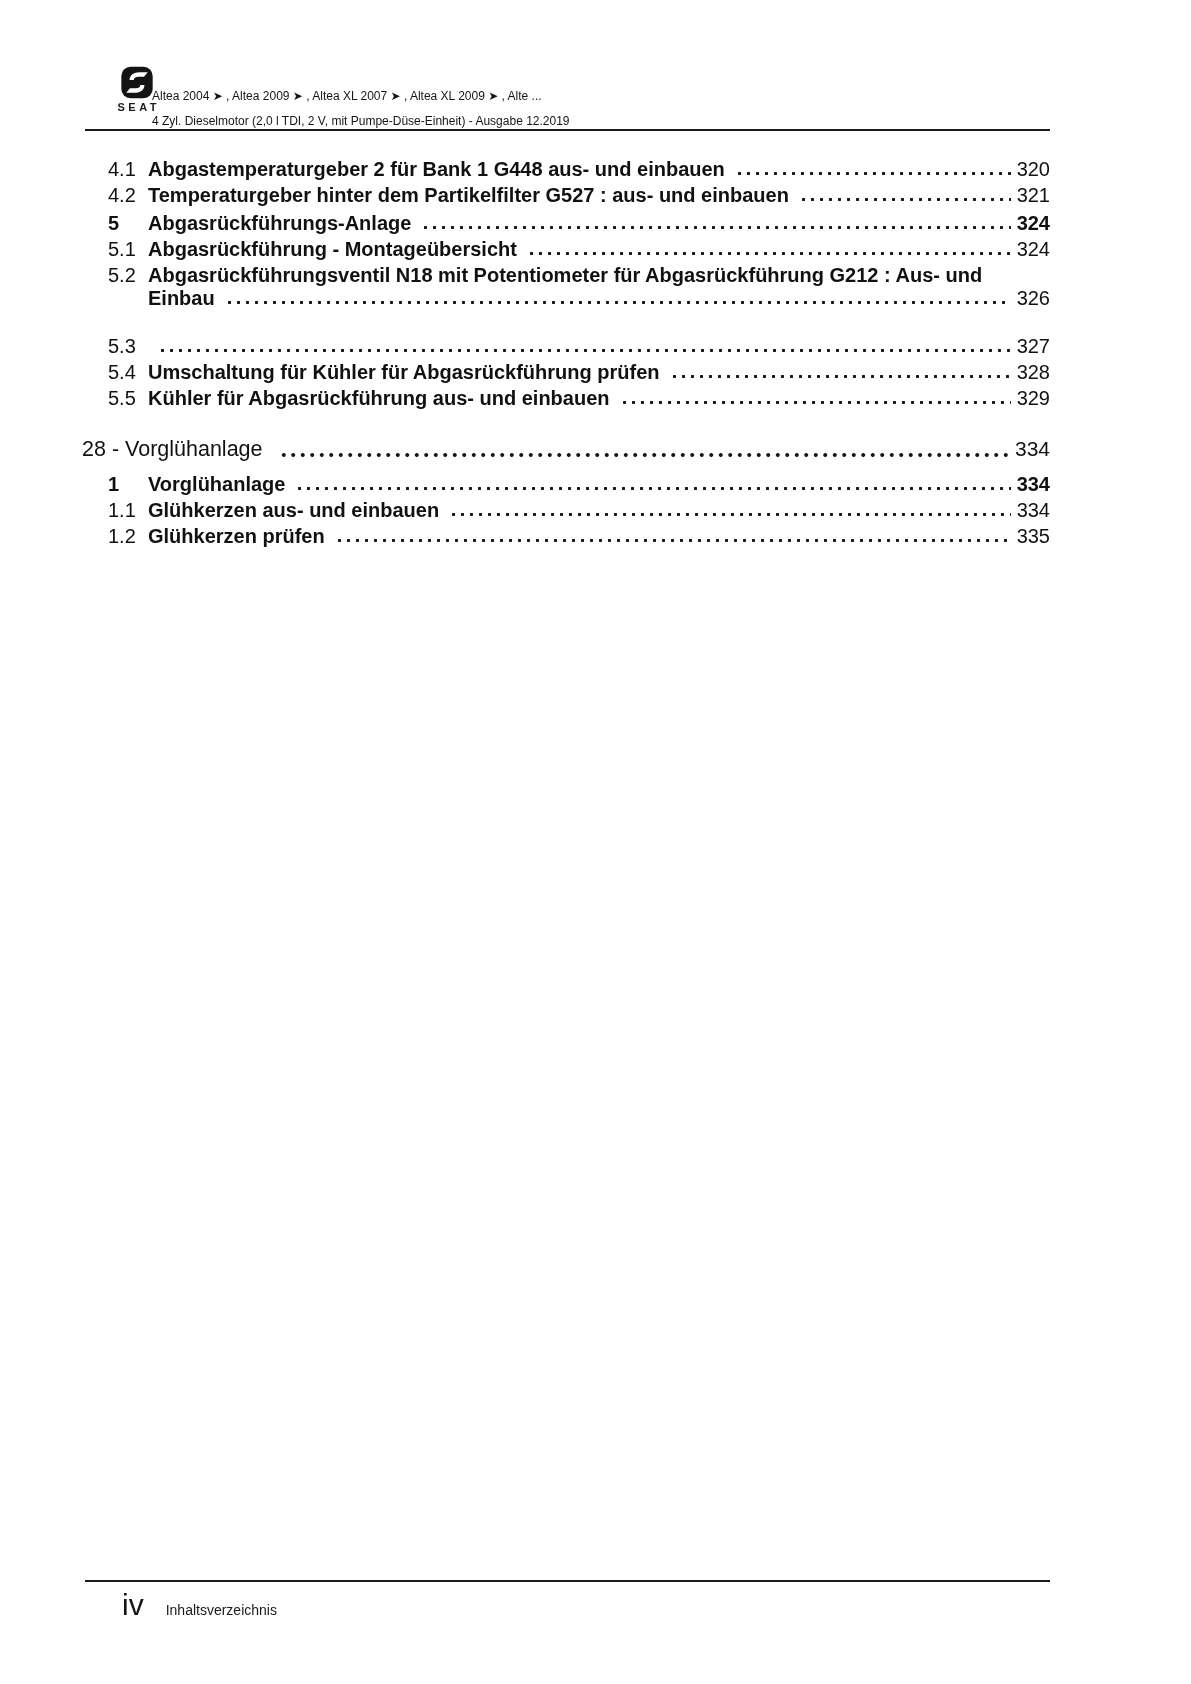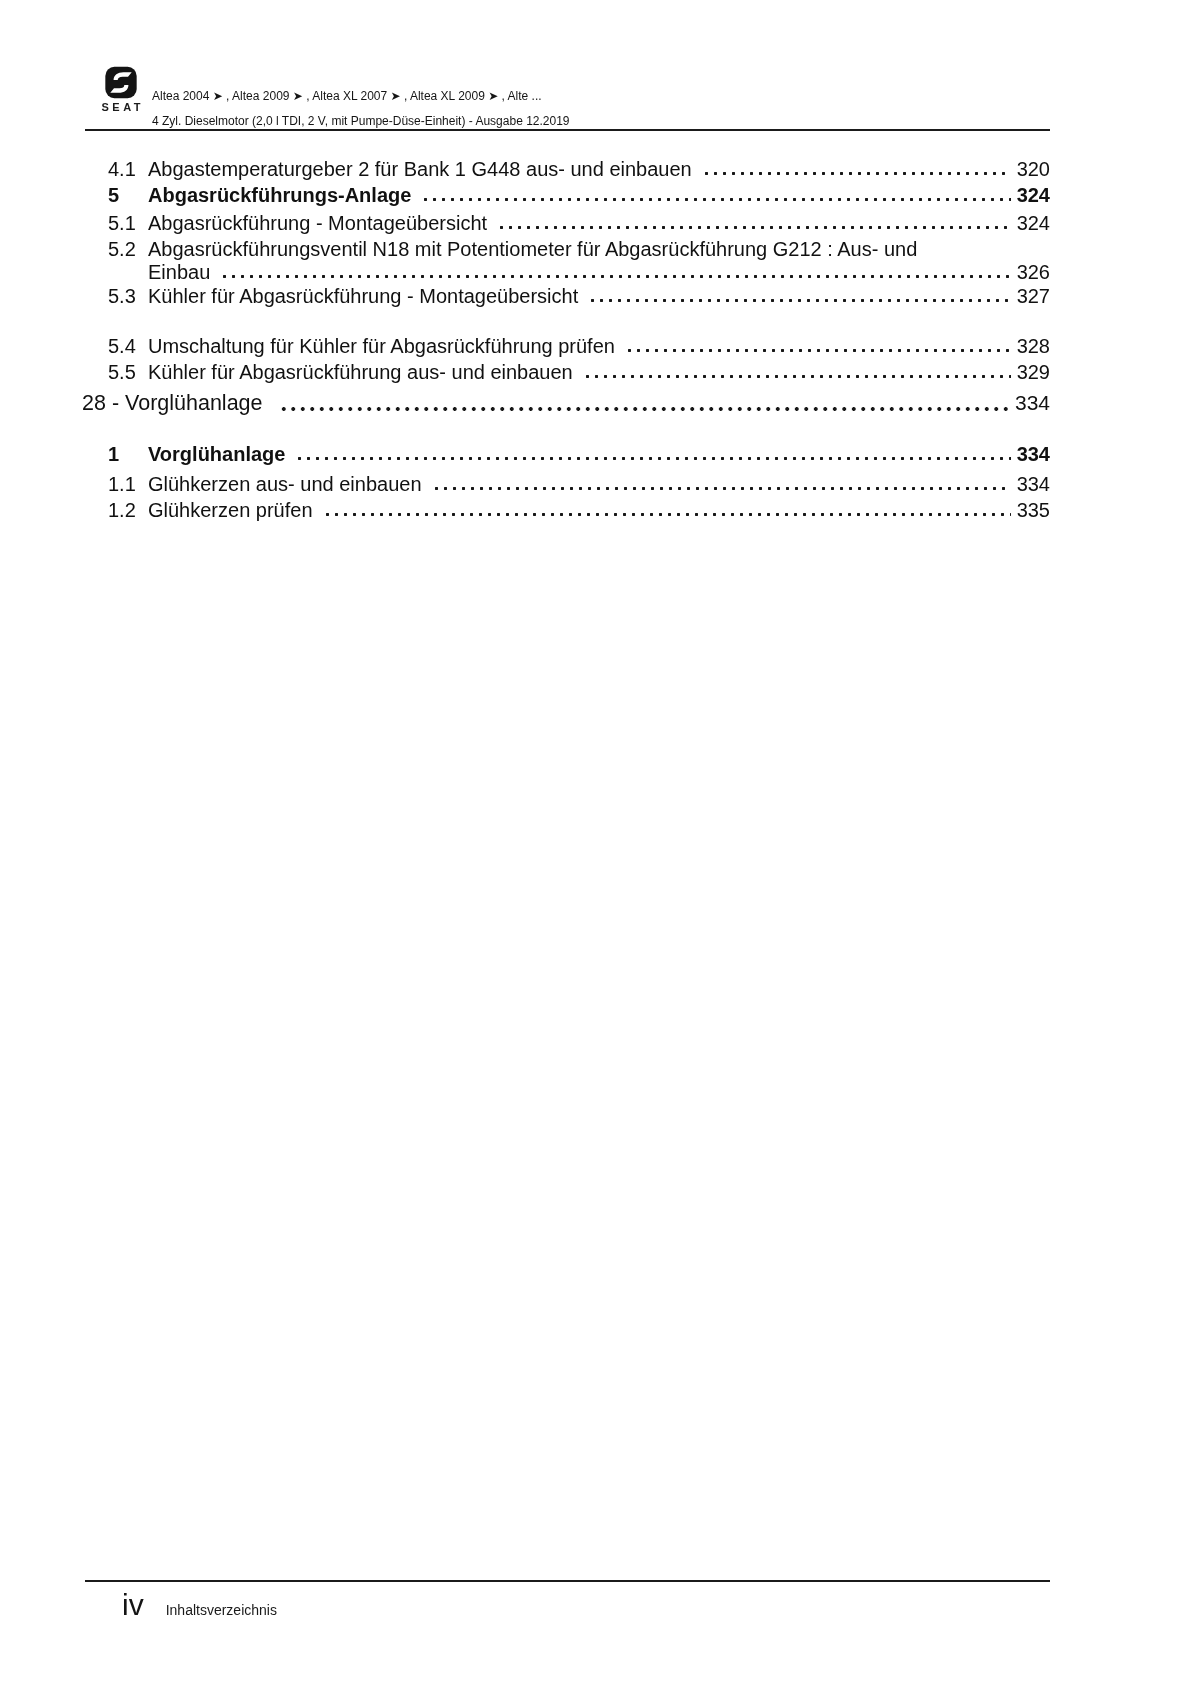--- a/index.html
+++ b/index.html
@@ -8,42 +8,42 @@
   body {
     width:1191px; height:1684px;
     position:relative;
     font-family:"Liberation Sans","DejaVu Sans",sans-serif;
     color:#111111;
     overflow:hidden;
   }
 
   
   .header { position:absolute; left:85px; top:56px; width:965px; }
-  .logo-block { position:absolute; left:4px; top:10px; width:64px; text-align:center; }
+  .logo-block { position:absolute; left:20px; top:10px; width:64px; text-align:center; }
   .logo-mark { display:block; margin:0 auto; }
   .logo-text {
     margin-top:2px; font-size:11px; font-weight:700;
     letter-spacing:3.5px; text-indent:3.5px; color:#1c1c1c;
   }
   .header-titles {
     margin-left:67px; margin-top:28px;
     font-size:12px; line-height:25px; color:#151515;
     white-space:nowrap;
   }
   .header-rule {
     position:absolute; left:85px; top:129px; width:965px; height:2px;
     background:#1b1b1b;
   }
 
   
   .toc { position:absolute; left:82px; top:156px; width:968px; }
 
   .toc-row { display:flex; height:26px; line-height:26px; font-size:20px; }
   .toc-row .num { flex:0 0 40px; margin-left:26px; }
-  .toc-row .title { flex:0 0 auto; white-space:pre; }
+  .toc-row .title { flex:0 0 auto; white-space:pre;font-weight:bold; }
   .toc-row.cont { height:21px; line-height:21px; }
 
   .dots {
     flex:1 1 20px; align-self:flex-end;
     height:17px; margin-left:10px; margin-right:6px;
     background-image:radial-gradient(circle, #161616 1.35px, transparent 1.9px);
     background-size:9px 17px; background-repeat:repeat-x;
   }
   .toc-row.cont .dots { height:13px; background-size:9px 13px; }
   .page-num { flex:0 0 auto; }
@@ -94,20 +94,26 @@
 </div>
 <div class="header-rule"></div>
 
 <div class="toc" id="toc">
     <div class="toc-row">
       <span class="num">4.1</span>
       <span class="title">Abgastemperaturgeber 2 für Bank 1 G448 aus- und einbauen</span>
       <span class="dots"></span>
       <span class="page-num">320</span>
     </div>
+    <div class="toc-row">
+      <span class="num">4.2</span>
+      <span class="title">Temperaturgeber hinter dem Partikelfilter G527 : aus- und einbauen</span>
+      <span class="dots"></span>
+      <span class="page-num">321</span>
+    </div>
     <div class="toc-row b">
       <span class="num">5</span>
       <span class="title">Abgasrückführungs-Anlage</span>
       <span class="dots"></span>
       <span class="page-num">324</span>
     </div>
     <div class="toc-row">
       <span class="num">5.1</span>
       <span class="title">Abgasrückführung - Montageübersicht</span>
       <span class="dots"></span>
@@ -118,21 +124,20 @@
       <span class="title">Abgasrückführungsventil N18 mit Potentiometer für Abgasrückführung G212 : Aus- und</span>
     </div>
     <div class="toc-row cont">
       <span class="num"></span>
       <span class="title">Einbau</span>
       <span class="dots"></span>
       <span class="page-num">326</span>
     </div>
     <div class="toc-row">
       <span class="num">5.3</span>
-      <span class="title">Kühler für Abgasrückführung - Montageübersicht</span>
       <span class="dots"></span>
       <span class="page-num">327</span>
     </div>
     <div class="toc-row">
       <span class="num">5.4</span>
       <span class="title">Umschaltung für Kühler für Abgasrückführung prüfen</span>
       <span class="dots"></span>
       <span class="page-num">328</span>
     </div>
     <div class="toc-row">

